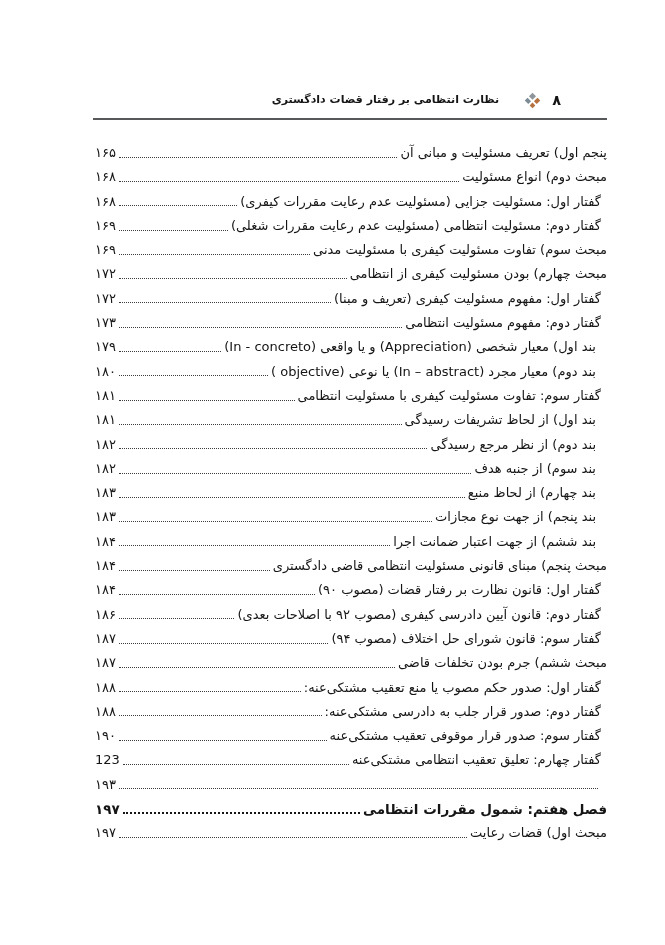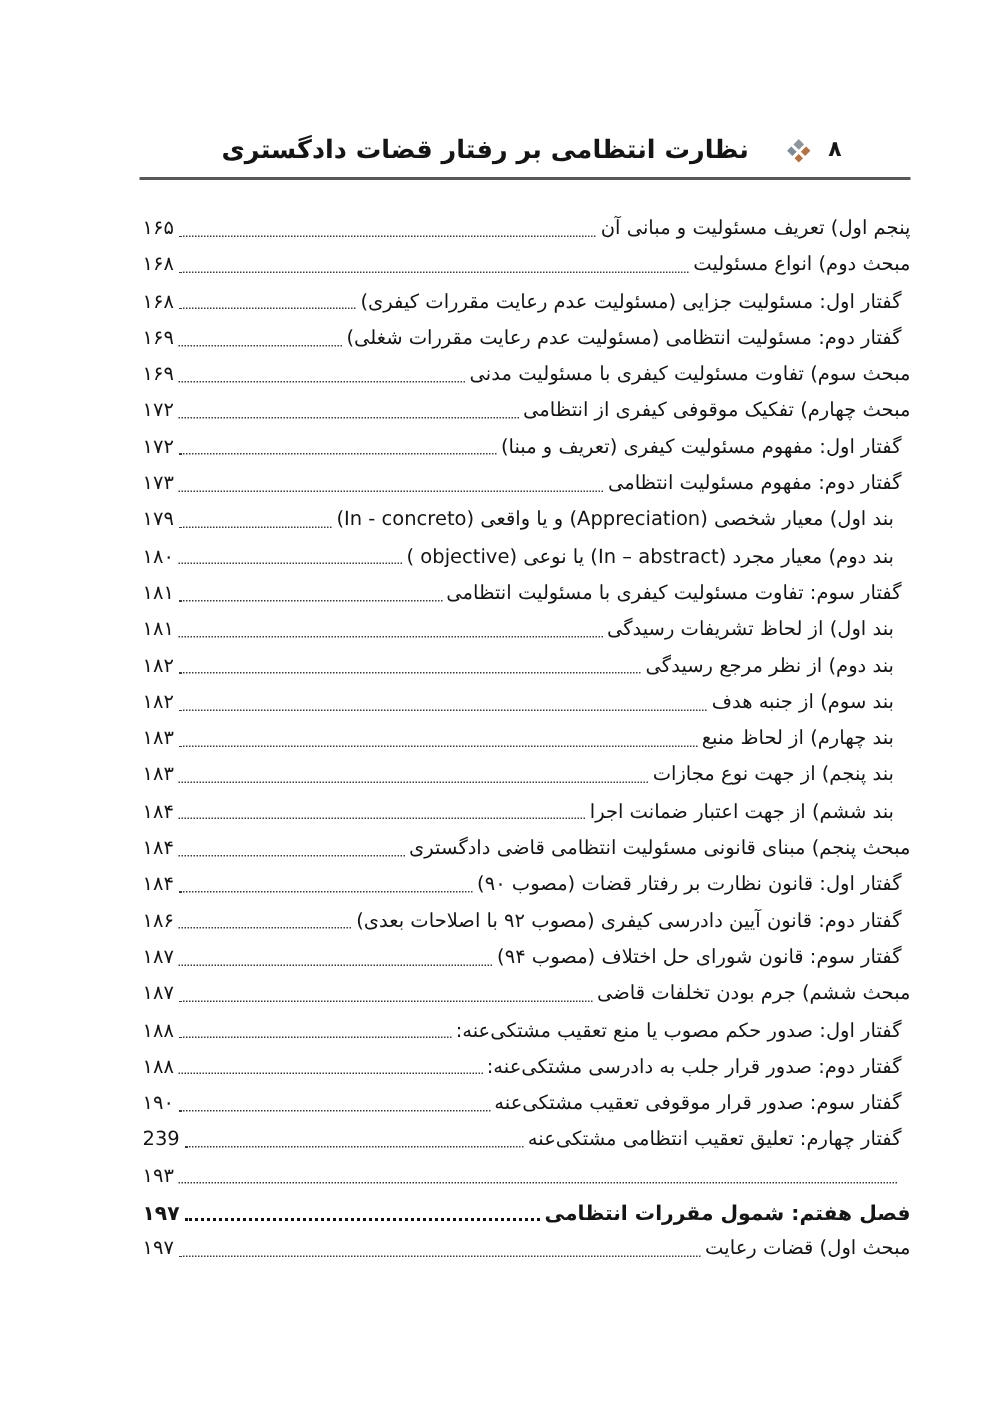--- a/index.html
+++ b/index.html
@@ -41,21 +41,21 @@
     grid-template-rows:1fr 1fr;
     gap:2px;
   }
   .ornament i{display:block;}
   .ornament .o1{background:#b5713f;} 
   .ornament .o2{background:#8e959b;} 
   .ornament .o3{background:#b5713f;} 
   .ornament .o4{background:#7d8b96;} 
   .hdr-title{
     font-weight:bold;
-    font-size:17px;
+    font-size:11px;
     line-height:20px;
   }
   .header-rule{
     position:absolute;
     top:118px;left:93px;right:58px;
     height:2px;
     background:#57585a;
   }
   
   .toc{
@@ -125,21 +125,21 @@
         <span class="toc-title">گفتار دوم: مسئولیت انتظامی (مسئولیت عدم رعایت مقررات شغلی)</span>
         <span class="leader"></span>
         <span class="toc-page">۱۶۹</span>
       </div>
       <div class="toc-row level-0">
         <span class="toc-title">مبحث سوم) تفاوت مسئولیت کیفری با مسئولیت مدنی</span>
         <span class="leader"></span>
         <span class="toc-page">۱۶۹</span>
       </div>
       <div class="toc-row level-0">
-        <span class="toc-title">مبحث چهارم) تفکیک موقوفی کیفری از انتظامی</span>
+        <span class="toc-title">مبحث چهارم) بودن مسئولیت کیفری از انتظامی</span>
         <span class="leader"></span>
         <span class="toc-page">۱۷۲</span>
       </div>
       <div class="toc-row level-1">
         <span class="toc-title">گفتار اول: مفهوم مسئولیت کیفری (تعریف و مبنا)</span>
         <span class="leader"></span>
         <span class="toc-page">۱۷۲</span>
       </div>
       <div class="toc-row level-1">
         <span class="toc-title">گفتار دوم: مفهوم مسئولیت انتظامی</span>
@@ -227,21 +227,21 @@
         <span class="toc-page">۱۸۸</span>
       </div>
       <div class="toc-row level-1">
         <span class="toc-title">گفتار سوم: صدور قرار موقوفی تعقیب مشتکی‌عنه</span>
         <span class="leader"></span>
         <span class="toc-page">۱۹۰</span>
       </div>
       <div class="toc-row level-1">
         <span class="toc-title">گفتار چهارم: تعلیق تعقیب انتظامی مشتکی‌عنه</span>
         <span class="leader"></span>
-        <span class="toc-page">239</span>
+        <span class="toc-page">123</span>
       </div>
       <div class="toc-row level-1">
         <span class="leader"></span>
         <span class="toc-page">۱۹۳</span>
       </div>
       <div class="toc-row level-0 bold">
         <span class="toc-title">فصل هفتم: شمول مقررات انتظامی</span>
         <span class="leader"></span>
         <span class="toc-page">۱۹۷</span>
       </div>

